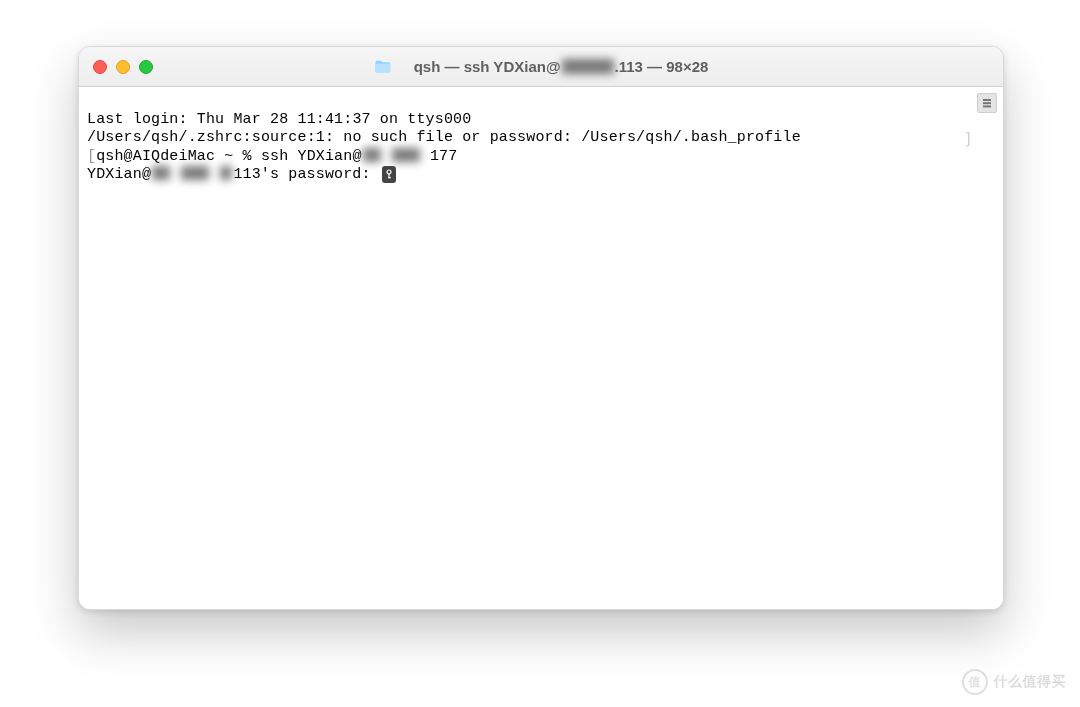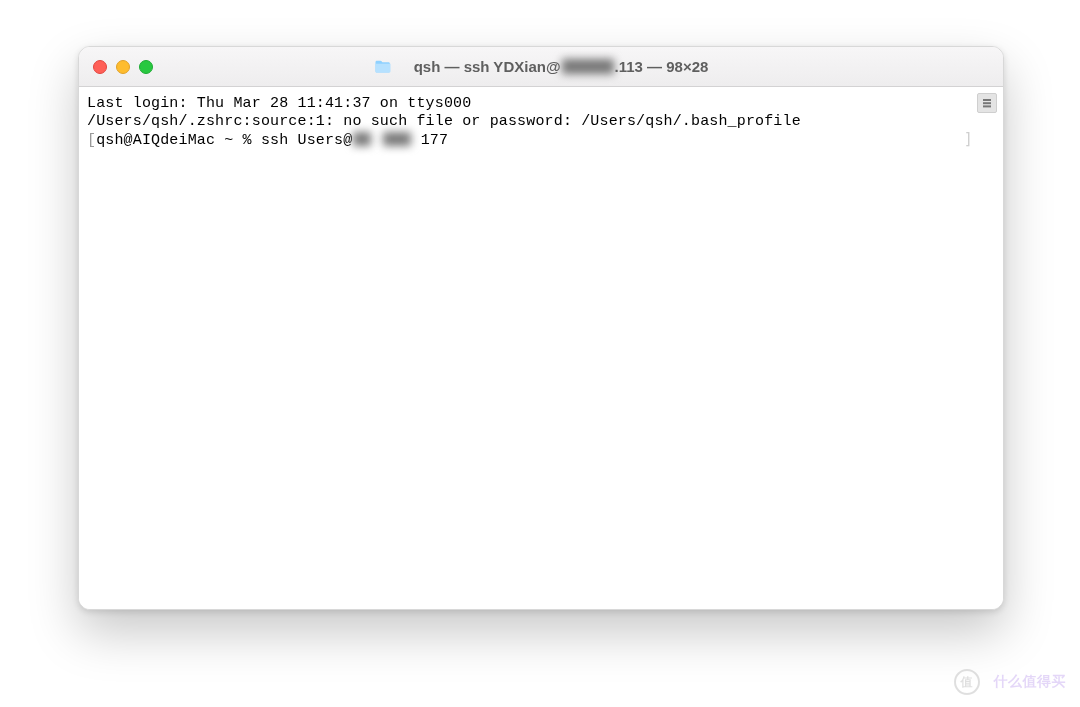--- a/index.html
+++ b/index.html
@@ -7,33 +7,33 @@
   .titlebar{height:39px;flex:0 0 39px;background:linear-gradient(#f7f6f7,#eeedee);border-bottom:1px solid #d3d2d3;display:flex;align-items:center;position:relative;}
   .traffic-lights{position:absolute;left:14px;top:50%;transform:translateY(-50%);display:flex;gap:9px;}
   .dot{width:14px;height:14px;border-radius:50%;box-sizing:border-box;}
   .dot.red{background:#ff5f57;border:1px solid #e24640;}
   .dot.yellow{background:#febc2e;border:1px solid #e1a128;}
   .dot.green{background:#28c840;border:1px solid #1eab34;}
   .title-center{flex:1;display:flex;align-items:center;justify-content:center;gap:22px;color:#5f5f5f;font-size:15px;font-weight:600;}
   .folder-icon{width:18px;height:14px;display:inline-block;}
   .folder-icon svg{display:block;}
   .title-redact{display:inline-block;width:52px;height:15px;vertical-align:-2px;filter:blur(4px);background:#777;border-radius:1px;margin:0 1px;}
-  .terminal-body{flex:1;background:#fff;position:relative;padding:8px 8px;font-family:Menlo,Consolas,"Courier New",monospace;font-size:15px;line-height:18.3px;color:#000;letter-spacing:0.01em;}
+  .terminal-body{flex:1;background:#fff;position:relative;padding:24px 8px;font-family:Menlo,Consolas,"Courier New",monospace;font-size:15px;line-height:18.3px;color:#000;letter-spacing:0.01em;}
   .line{white-space:pre;}
   .redact{display:inline-block;height:14px;vertical-align:-2px;filter:blur(4px);background:#7a7a7a;border-radius:1px;margin:0 1px;}
   .redact.r1{width:18px;} .redact.r2{width:28px;} .redact.r3{width:12px;}
   .lbrk{color:#9a9a9a;}
   .rbrk{position:absolute;right:30px;top:43px;color:#cfcfcf;font-family:Menlo,monospace;font-size:15px;}
   .key-icon{display:inline-flex;align-items:center;justify-content:center;width:14px;height:17px;background:#444;border-radius:3px;vertical-align:-2px;margin-left:2px;}
   .key-icon svg{display:block;}
   .content-scroll-btn{position:absolute;top:6px;right:6px;width:18px;height:18px;background:#e4e4e4;border:1px solid #cfcfcf;border-radius:2px;display:flex;align-items:center;justify-content:center;}
   .content-scroll-btn svg{display:block;}
   .watermark{position:absolute;right:14px;bottom:12px;display:flex;align-items:center;gap:6px;opacity:0.18;}
   .wm-badge{width:22px;height:22px;border-radius:50%;border:2px solid #555;display:flex;align-items:center;justify-content:center;font-size:12px;font-weight:700;color:#555;}
-  .wm-text{font-size:14px;color:#6d28d9;font-weight:600;letter-spacing:0.5px;margin-left:8px;}
+  .wm-text{font-size:14px;color:#404040;font-weight:600;letter-spacing:0.5px;}
 </style>
 </head>
 <body>
 
 <div class="terminal-window">
 
   <div class="titlebar">
     <div class="traffic-lights">
       <span class="dot red"></span>
       <span class="dot yellow"></span>
@@ -56,21 +56,26 @@
     <div class="content-scroll-btn">
       <svg width="10" height="10" viewBox="0 0 10 10">
           <rect x="1" y="1" width="8" height="2" fill="#777"></rect>
           <rect x="1" y="4.2" width="8" height="2" fill="#777"></rect>
           <rect x="1" y="7.4" width="8" height="2" fill="#777"></rect>
         </svg>
     </div>
 
     <div class="line">Last login: Thu Mar 28 11:41:37 on ttys000</div>
     <div class="line">/Users/qsh/.zshrc:source:1: no such file or password: /Users/qsh/.bash_profile</div>
-    <div class="line"><span class="lbrk">[</span><span>qsh@AIQdeiMac ~ % ssh Users@</span><span class="redact r1"></span> <span class="redact r2"></span> <span>177</span></div>
+    <div class="line"><span class="lbrk">[</span><span>qsh@AIQdeiMac ~ % ssh YDXian@</span><span class="redact r1"></span> <span class="redact r2"></span> <span>177</span></div>
+    <div class="line"><span>YDXian@</span><span class="redact r1"></span> <span class="redact r2"></span> <span class="redact r3"></span><span>113's password: </span><span class="key-icon"><svg width="8" height="11" viewBox="0 0 8 11">
+            <circle cx="4" cy="3" r="2" fill="none" stroke="#fff" stroke-width="1.2"></circle>
+            <rect x="3.4" y="4.5" width="1.2" height="5" fill="#fff"></rect>
+            <rect x="3.4" y="8" width="2.4" height="1.2" fill="#fff"></rect>
+          </svg></span></div>
 
     <span class="rbrk">]</span>
   </div>
 </div>
 
 <div class="watermark">
   <span class="wm-badge">值</span>
   <span class="wm-text">什么值得买</span>
 </div>
 

